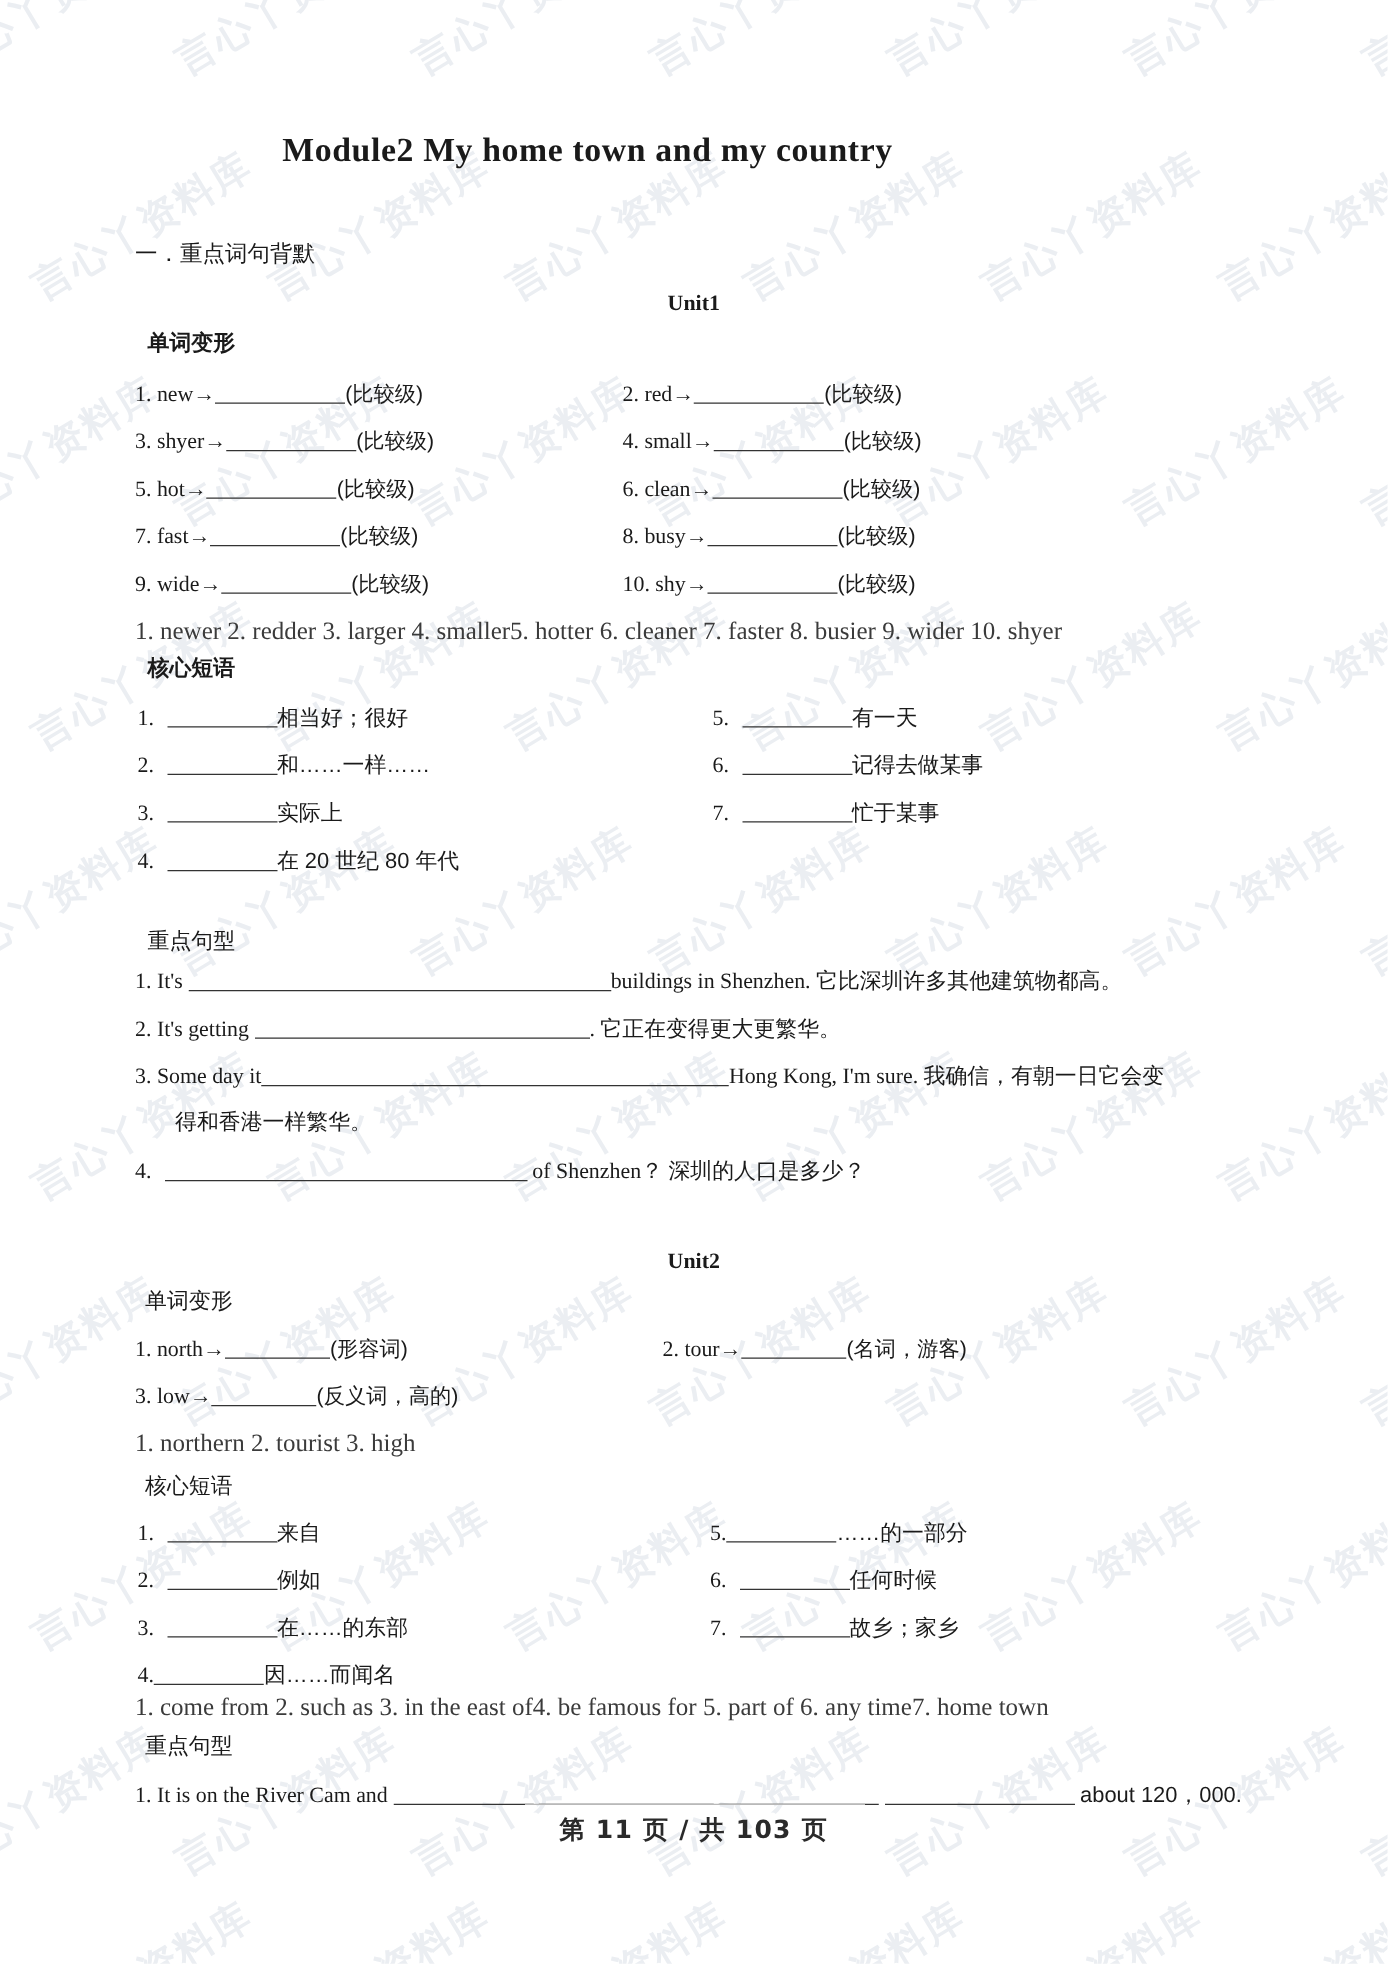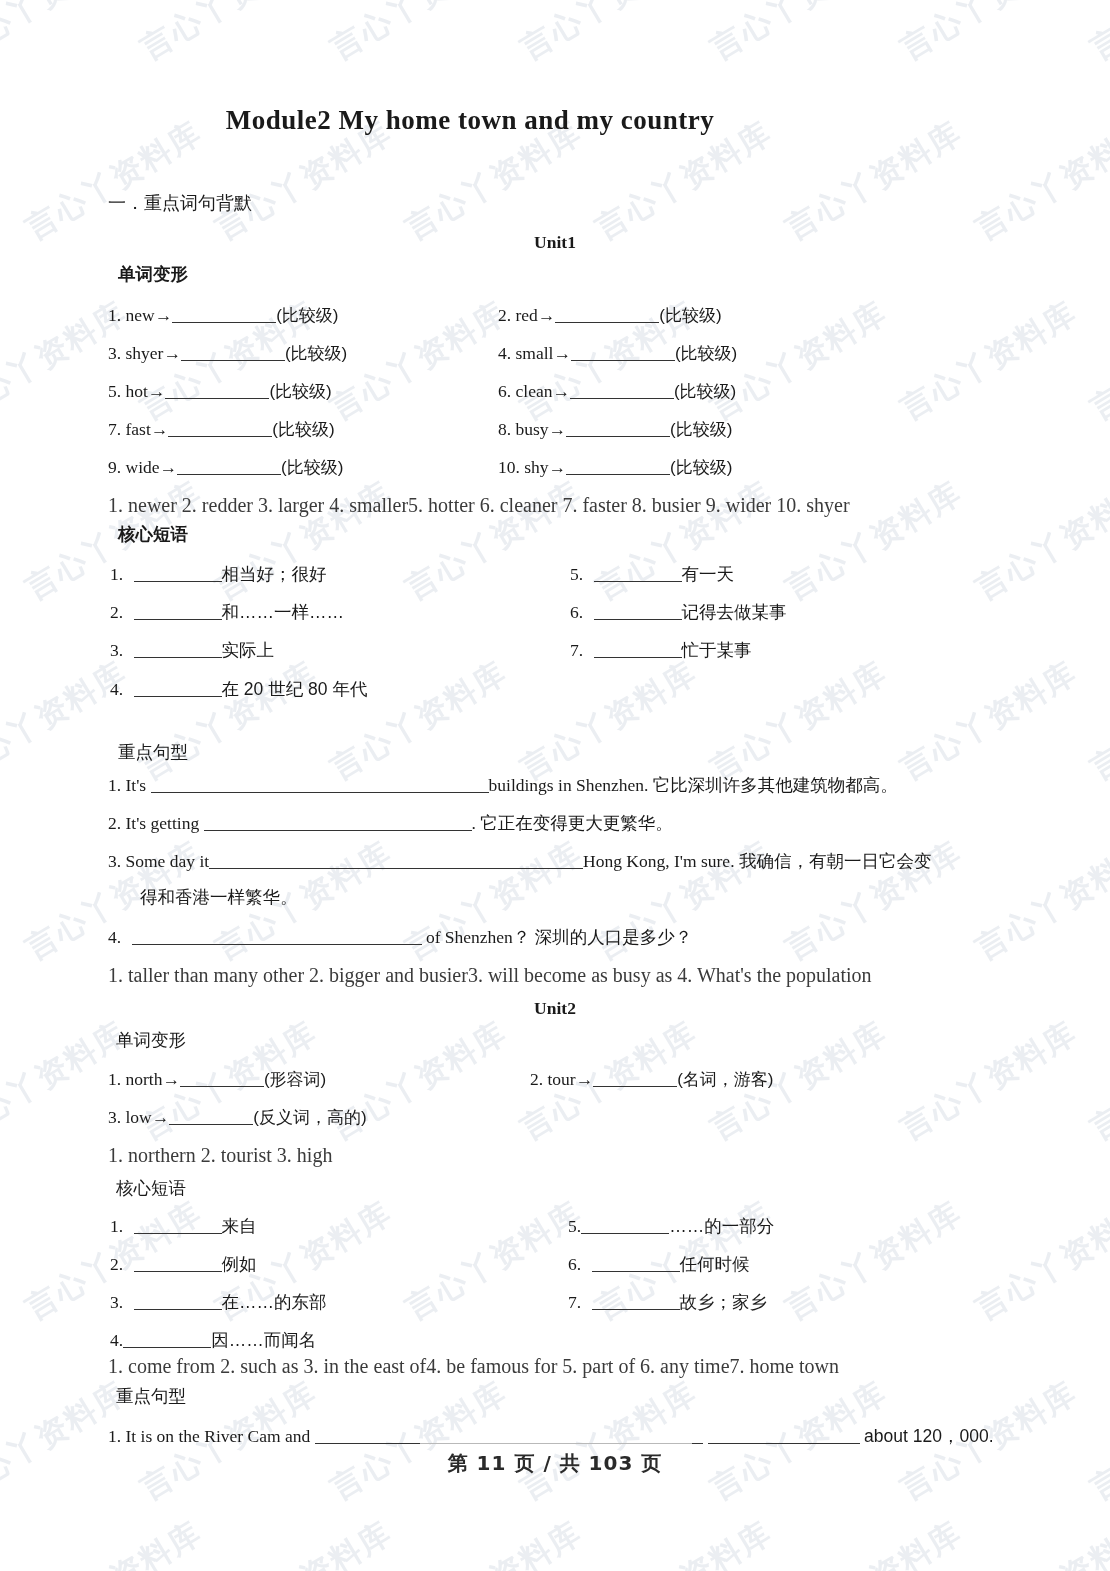--- a/index.html
+++ b/index.html
@@ -297,21 +297,20 @@
   </div>
   <div class="line cjk" style="top:889px; left:140px;">得和香港一样繁华。</div>
 
   <div class="line" style="top:927px; left:108px;">
     <span>4.</span>
     <span class="blank" style="width:290px;margin-left:6px"></span>
     <span>of Shenzhen？</span>
     <span class="cjk">深圳的人口是多少？</span>
   </div>
 
-  <div class="answers" style="top:964px; left:108px;">1. taller than many other    2. bigger and busier3. will become as busy as    4. What's the population</div>
 
   <div class="unit-head" style="top:998px;">Unit2</div>
 
   <div class="line cjk" style="top:1032px; left:116px;">单词变形</div>
 
   <div class="line" style="top:1069px; left:108px;">
     <span>1.</span>
     <span>north→</span><span class="blank" style="width:84px"></span><span class="cjk" style="font-size:17px">(形容词)</span>
   </div>
   <div class="line" style="top:1069px; left:530px;">

